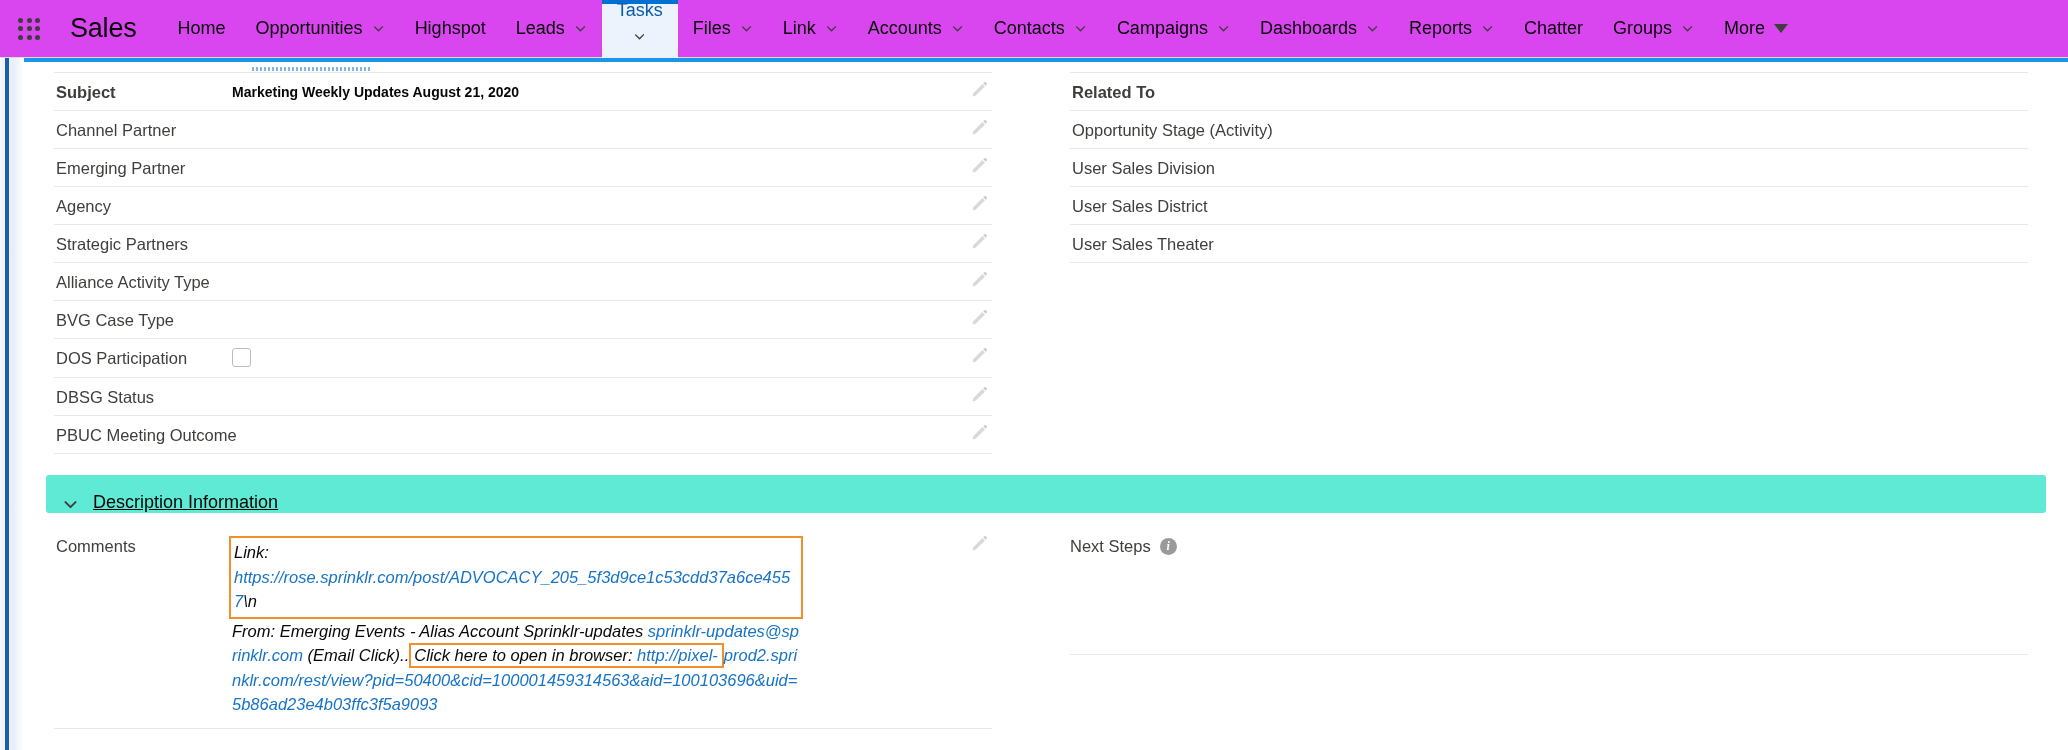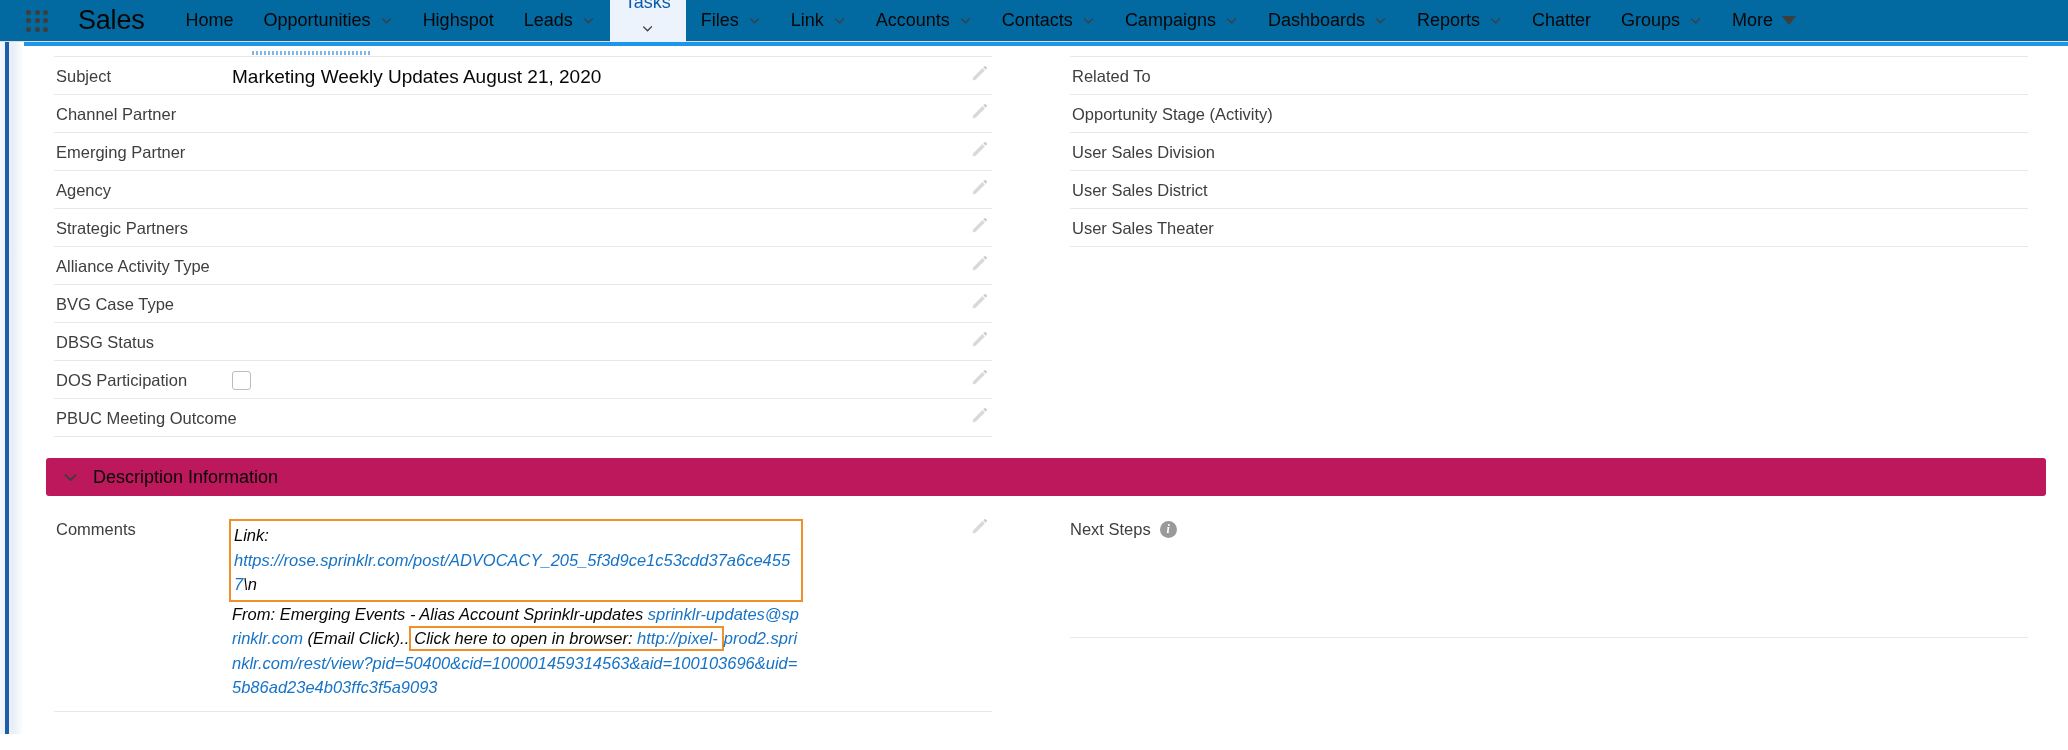--- a/index.html
+++ b/index.html
@@ -10,25 +10,25 @@
     height: 750px;
     overflow: hidden;
     background: #ffffff;
     font-family: "Liberation Sans", "DejaVu Sans", sans-serif;
     -webkit-font-smoothing: antialiased;
   }
 
   
   .global-nav {
     position: relative;
-    height: 42px;
-    background: #0369a1;
+    height: 58px;
+    background: #d946ef;
     display: flex;
     align-items: center;
-    padding-left: 18px;
+    padding-left: 10px;
     border-bottom: 1px solid #dcdcdc;
   }
 
   .app-launcher {
     width: 38px; height: 38px;
     display: flex; align-items: center; justify-content: center;
     cursor: pointer;
     flex: 0 0 auto;
   }
   .waffle {
@@ -146,36 +146,36 @@
   .col.right { padding-left: 24px; padding-right: 40px; }
 
   .field-row {
     position: relative;
     display: flex;
     align-items: flex-start;
     min-height: 31px;
     border-bottom: 1px solid #e8e8e8;
     padding: 9px 0 7px 0;
   }
-  .field-row:first-child { border-top: 1px solid #e8e8e8; }
+  .field-row:first-child { border-top: 1px solid #e8e8e8; font-weight: bold; }
 
   .field-label {
     flex: 0 0 178px;
     font-size: 16.5px;
     color: #3e3e3c;
     line-height: 21px;
     padding-left: 2px;
     white-space: nowrap;
   }
   .col.right .field-label { flex: 0 0 auto; }
 
   .field-value {
     flex: 1 1 auto;
     min-width: 0;
-    font-size: 19px;
+    font-size: 14px;
     color: #080707;
     line-height: 21px;
     word-break: break-word;
   }
 
   
   .edit-pencil {
     position: absolute;
     right: 4px;
     top: 8px;
@@ -192,28 +192,29 @@
     border-radius: 3px;
     background: #fff;
     display: inline-block;
     cursor: pointer;
     vertical-align: -3px;
   }
 
   
   .section-header {
     margin: 21px 22px 0 22px;
-    background: #be185d;
+    background: #5eead4;
     height: 38px;
     display: flex;
-    align-items: center;
+    align-items: flex-end;
     gap: 14px;
     padding-left: 16px;
     border-radius: 3px;
     cursor: pointer;
+    text-decoration: underline;
   }
   .section-header .twisty { width: 17px; height: 17px; display:block; }
   .section-header .twisty svg { display:block; }
   .section-title {
     font-size: 18px;
     color: #080707;
     white-space: nowrap;
   }
 
   
@@ -490,32 +491,32 @@
             <div class="field-label">BVG Case Type</div>
             <div class="field-value"></div>
             <span class="edit-pencil">
               <svg viewBox="0 0 18 18" width="17" height="17" aria-hidden="true">
                 <path d="M2.4 13.0 12.1 3.3l2.6 2.6L5.0 15.6l-3.3.7z" fill="#d8d8d8"></path>
                 <path d="M13.0 2.4l2.6 2.6 1.0-1.0a1.2 1.2 0 0 0 0-1.7l-.9-.9a1.2 1.2 0 0 0-1.7 0z" fill="#c9c9c9"></path>
               </svg>
             </span>
           </div>
           <div class="field-row">
-            <div class="field-label">DBSG Status</div>
-            <div class="field-value"></div>
-            <span class="edit-pencil">
-              <svg viewBox="0 0 18 18" width="17" height="17" aria-hidden="true">
-                <path d="M2.4 13.0 12.1 3.3l2.6 2.6L5.0 15.6l-3.3.7z" fill="#d8d8d8"></path>
-                <path d="M13.0 2.4l2.6 2.6 1.0-1.0a1.2 1.2 0 0 0 0-1.7l-.9-.9a1.2 1.2 0 0 0-1.7 0z" fill="#c9c9c9"></path>
-              </svg>
-            </span>
-          </div>
-          <div class="field-row">
             <div class="field-label">DOS Participation</div>
             <div class="field-value"><span class="sf-checkbox"></span></div>
+            <span class="edit-pencil">
+              <svg viewBox="0 0 18 18" width="17" height="17" aria-hidden="true">
+                <path d="M2.4 13.0 12.1 3.3l2.6 2.6L5.0 15.6l-3.3.7z" fill="#d8d8d8"></path>
+                <path d="M13.0 2.4l2.6 2.6 1.0-1.0a1.2 1.2 0 0 0 0-1.7l-.9-.9a1.2 1.2 0 0 0-1.7 0z" fill="#c9c9c9"></path>
+              </svg>
+            </span>
+          </div>
+          <div class="field-row">
+            <div class="field-label">DBSG Status</div>
+            <div class="field-value"></div>
             <span class="edit-pencil">
               <svg viewBox="0 0 18 18" width="17" height="17" aria-hidden="true">
                 <path d="M2.4 13.0 12.1 3.3l2.6 2.6L5.0 15.6l-3.3.7z" fill="#d8d8d8"></path>
                 <path d="M13.0 2.4l2.6 2.6 1.0-1.0a1.2 1.2 0 0 0 0-1.7l-.9-.9a1.2 1.2 0 0 0-1.7 0z" fill="#c9c9c9"></path>
               </svg>
             </span>
           </div>
           <div class="field-row">
             <div class="field-label">PBUC Meeting Outcome</div>
             <div class="field-value"></div>

